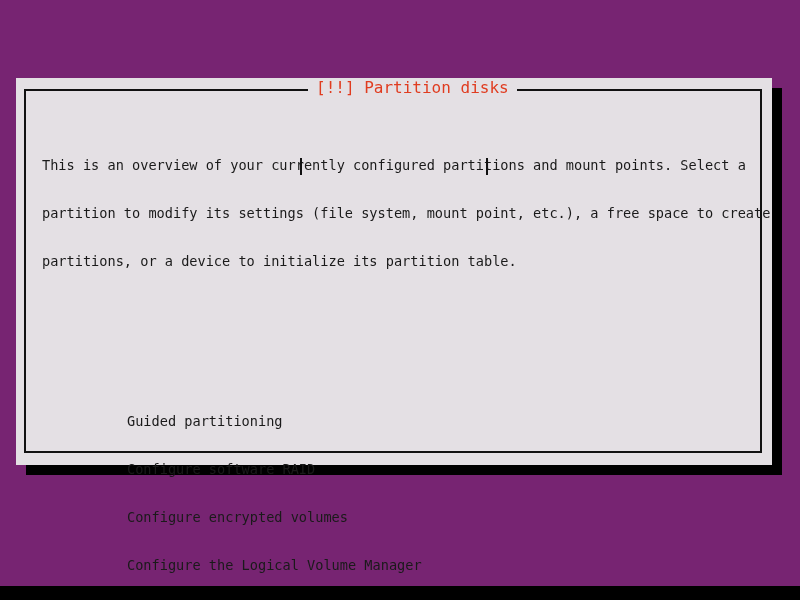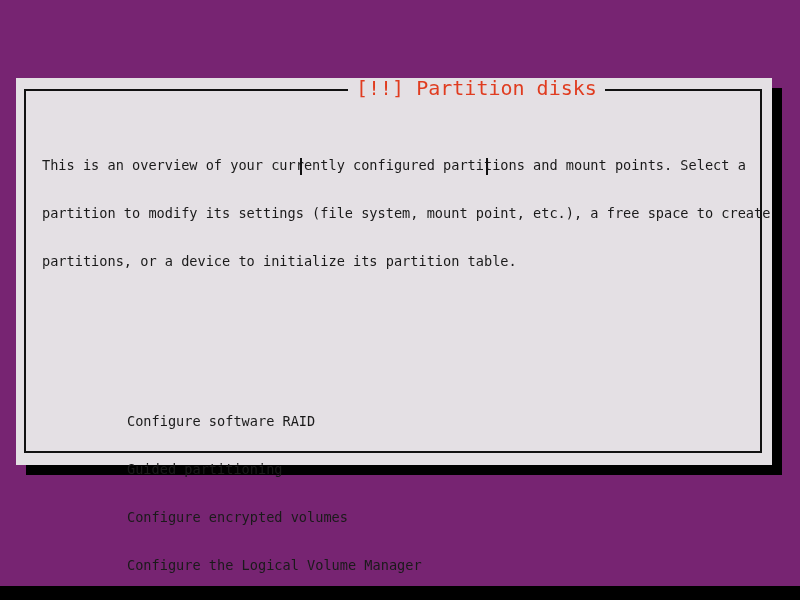--- a/index.html
+++ b/index.html
@@ -62,28 +62,27 @@
     left: 0;
     top: 78px;
     width: 772px;
     height: 22px;
     pointer-events: none;
   }
   .title-text {
     position: absolute;
     left: 308px;
     top: 80px;
-    font-size: 20px;
+    font-size: 16px;
     line-height: 16px;
     letter-spacing: 0px;
     color: #e03c20;
     background: #e4e0e4;
     padding: 0 8px;
     white-space: pre;
-    margin-left: 40px;
   }
   .title-tick {
     position: absolute;
     top: 80px;
     width: 2px;
     height: 17px;
     background: #111111;
   }
   .title-tick.left { left: 300px; }
   .title-tick.right { left: 486px; }
@@ -151,22 +150,22 @@
 
       <div class="content">
 
         <div class="para">This is an overview of your currently configured partitions and mount points. Select a</div>
         <div class="para">partition to modify its settings (file system, mount point, etc.), a free space to create</div>
         <div class="para">partitions, or a device to initialize its partition table.</div>
 
         <div class="gap-md"></div>
 
         <div class="indent">
+          <div class="menu-line">Guided partitioning</div>
           <div class="menu-line">Configure software RAID</div>
-          <div class="menu-line">Guided partitioning</div>
           <div class="menu-line">Configure encrypted volumes</div>
           <div class="menu-line">Configure the Logical Volume Manager</div>
           
 
           
 
           
           
 
           

